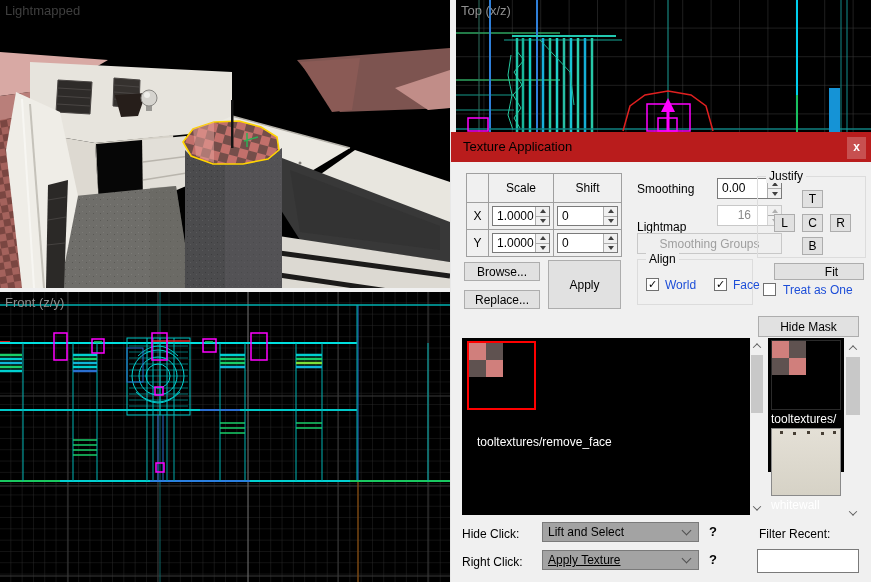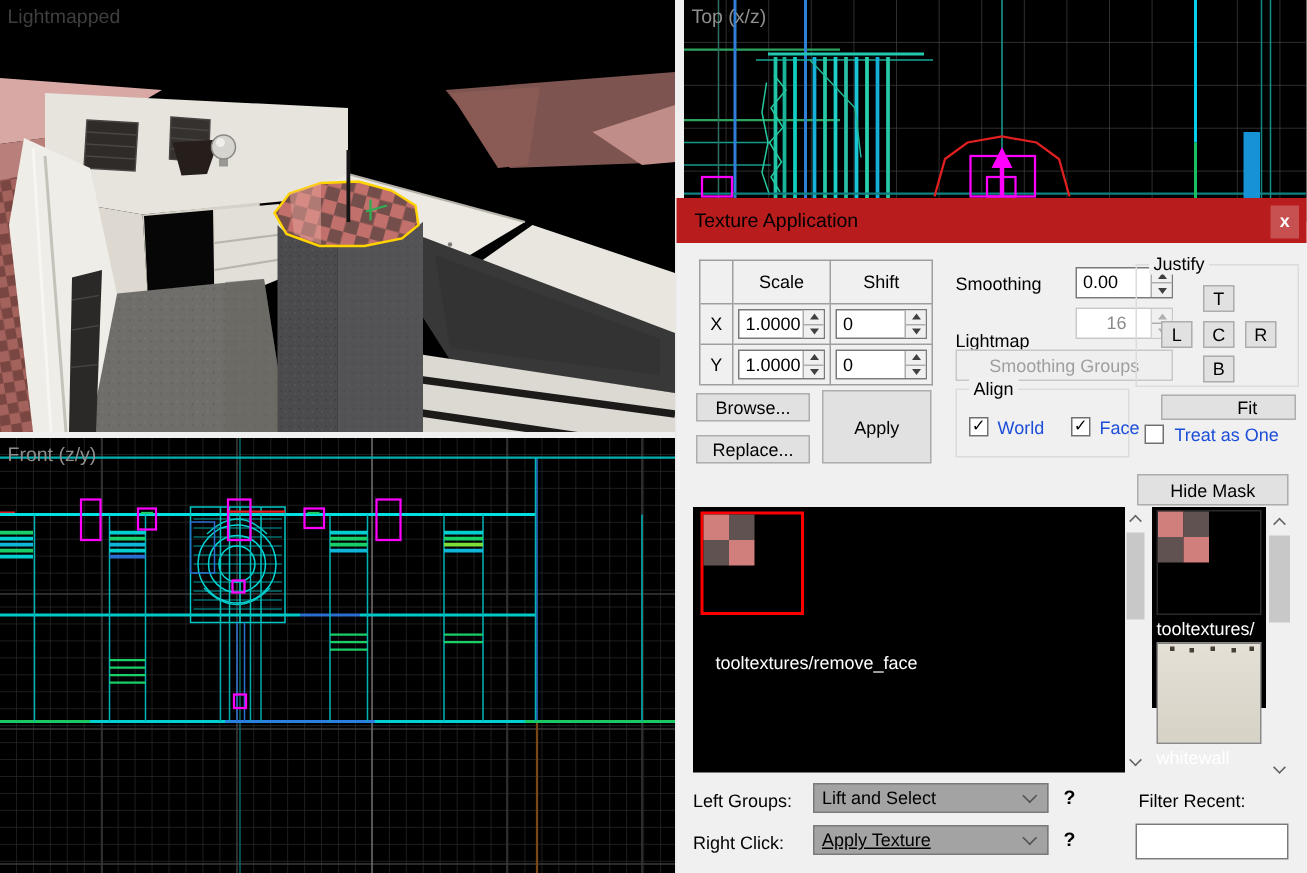--- a/index.html
+++ b/index.html
@@ -522,21 +522,21 @@
   <div class="sbar" style="left:394px; top:208px; width:16px; height:180px;">
     <div class="arrow" style="top:0;">
         <span class="chev-up"></span>
       </div>
     <div class="sthumb" style="top:17px; height:58px;"></div>
     <div class="arrow" style="bottom:0;">
         <span class="chev-dn"></span>
       </div>
   </div>
 
-  <span class="lbl" style="left:11px; top:395px;">Left Groups:</span>
+  <span class="lbl" style="left:11px; top:395px;">Hide Click:</span>
   <div class="combo" style="left:91px; top:390px; width:157px;">
     <span class="ctext">Lift and Select</span>
     <span class="combo-chev"></span>
   </div>
   <span class="help" style="left:258px; top:392px;">?</span>
 
   <span class="lbl" style="left:11px; top:423px;">Right Click:</span>
   <div class="combo" style="left:91px; top:418px; width:157px;text-decoration:underline;">
     <span class="ctext">Apply Texture</span>
     <span class="combo-chev"></span>

